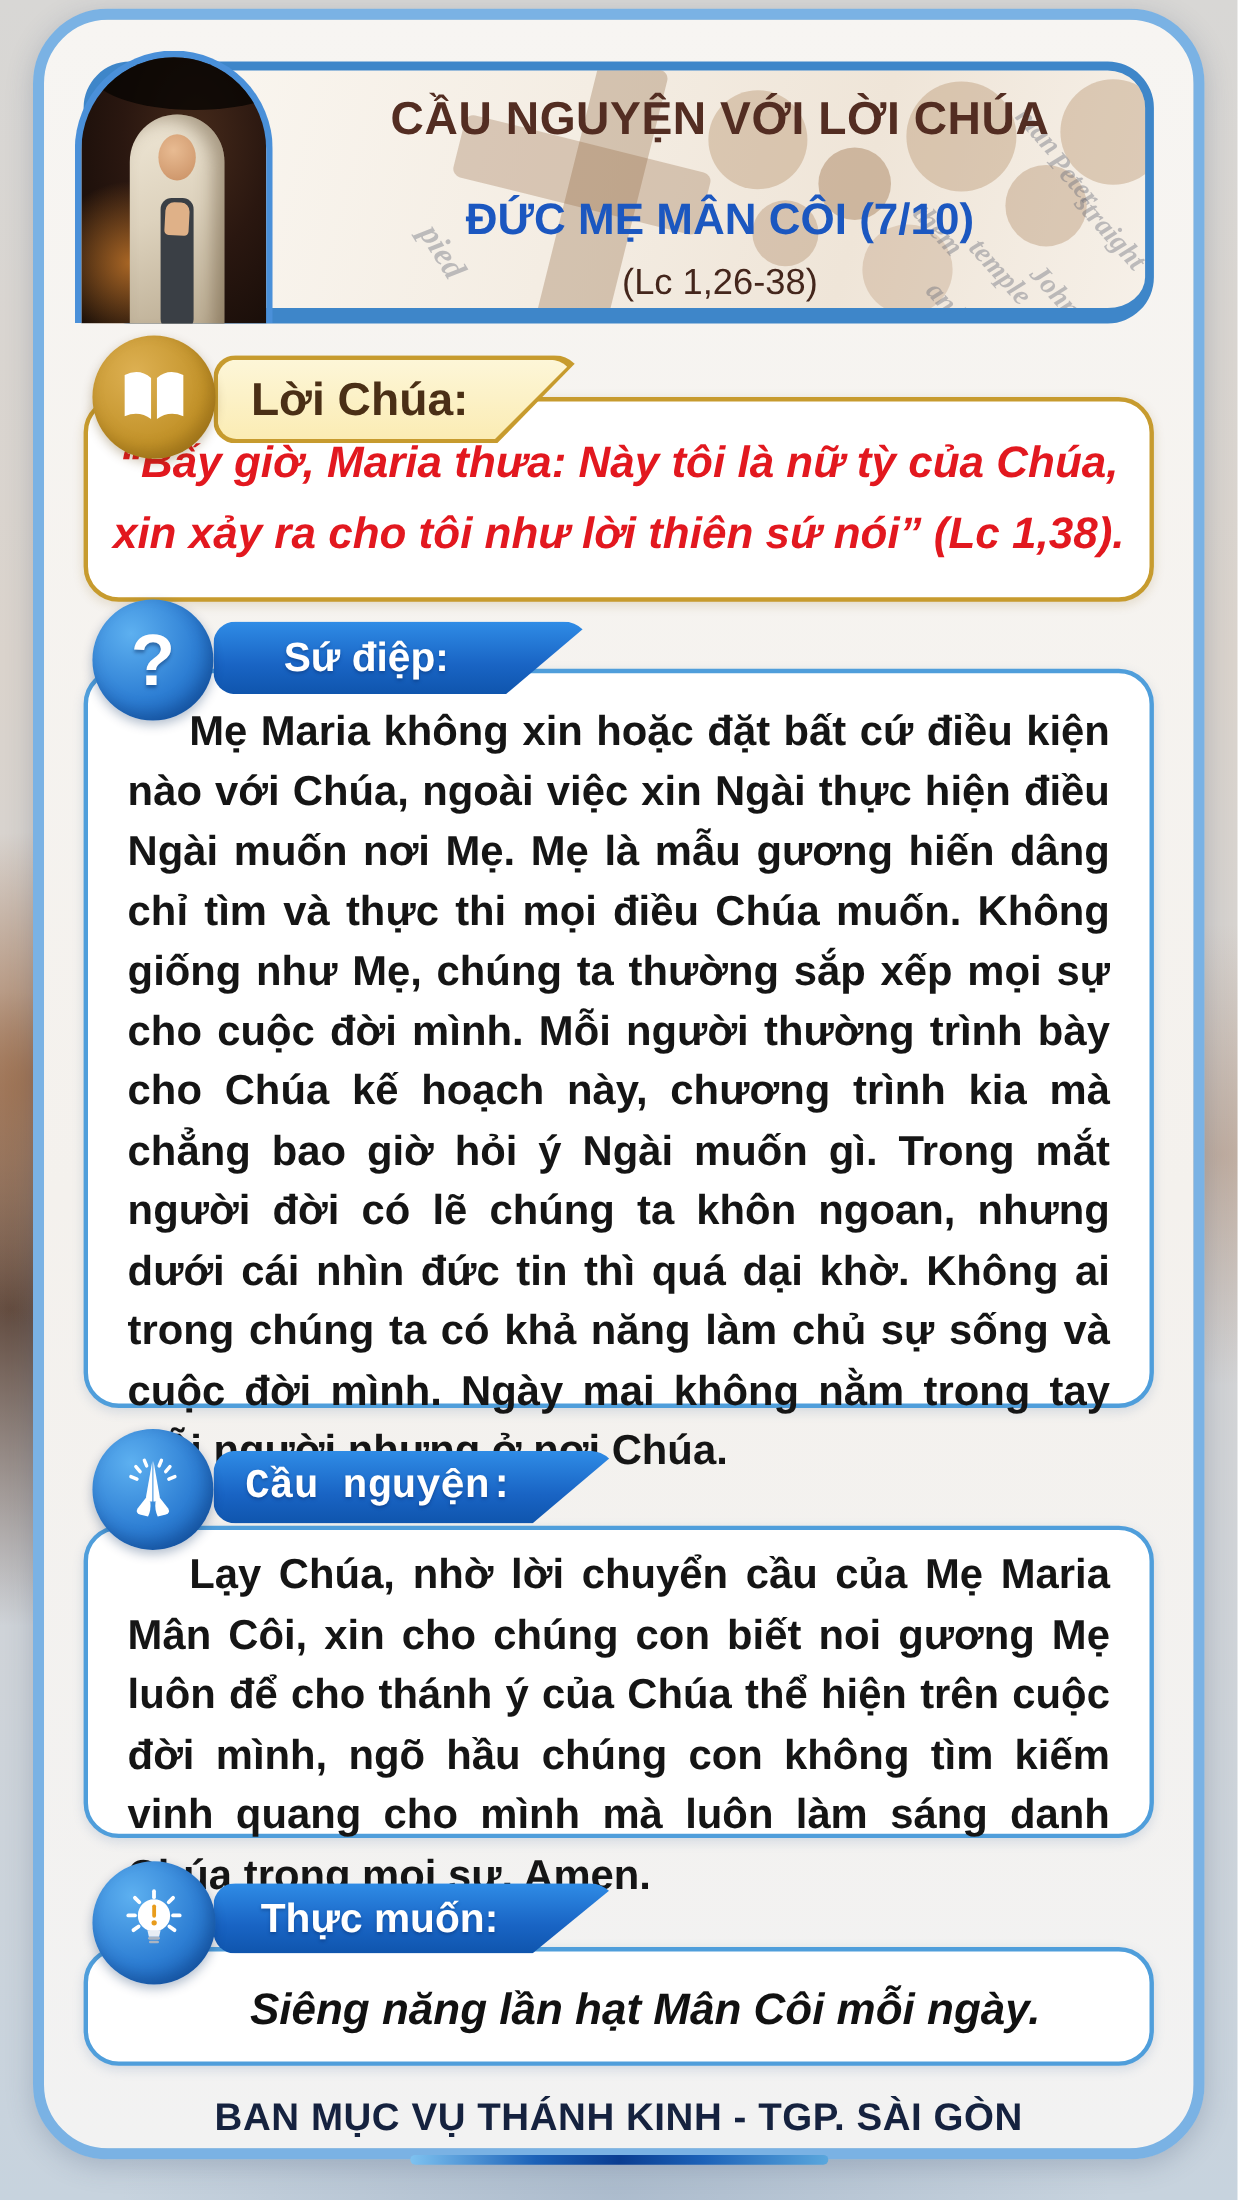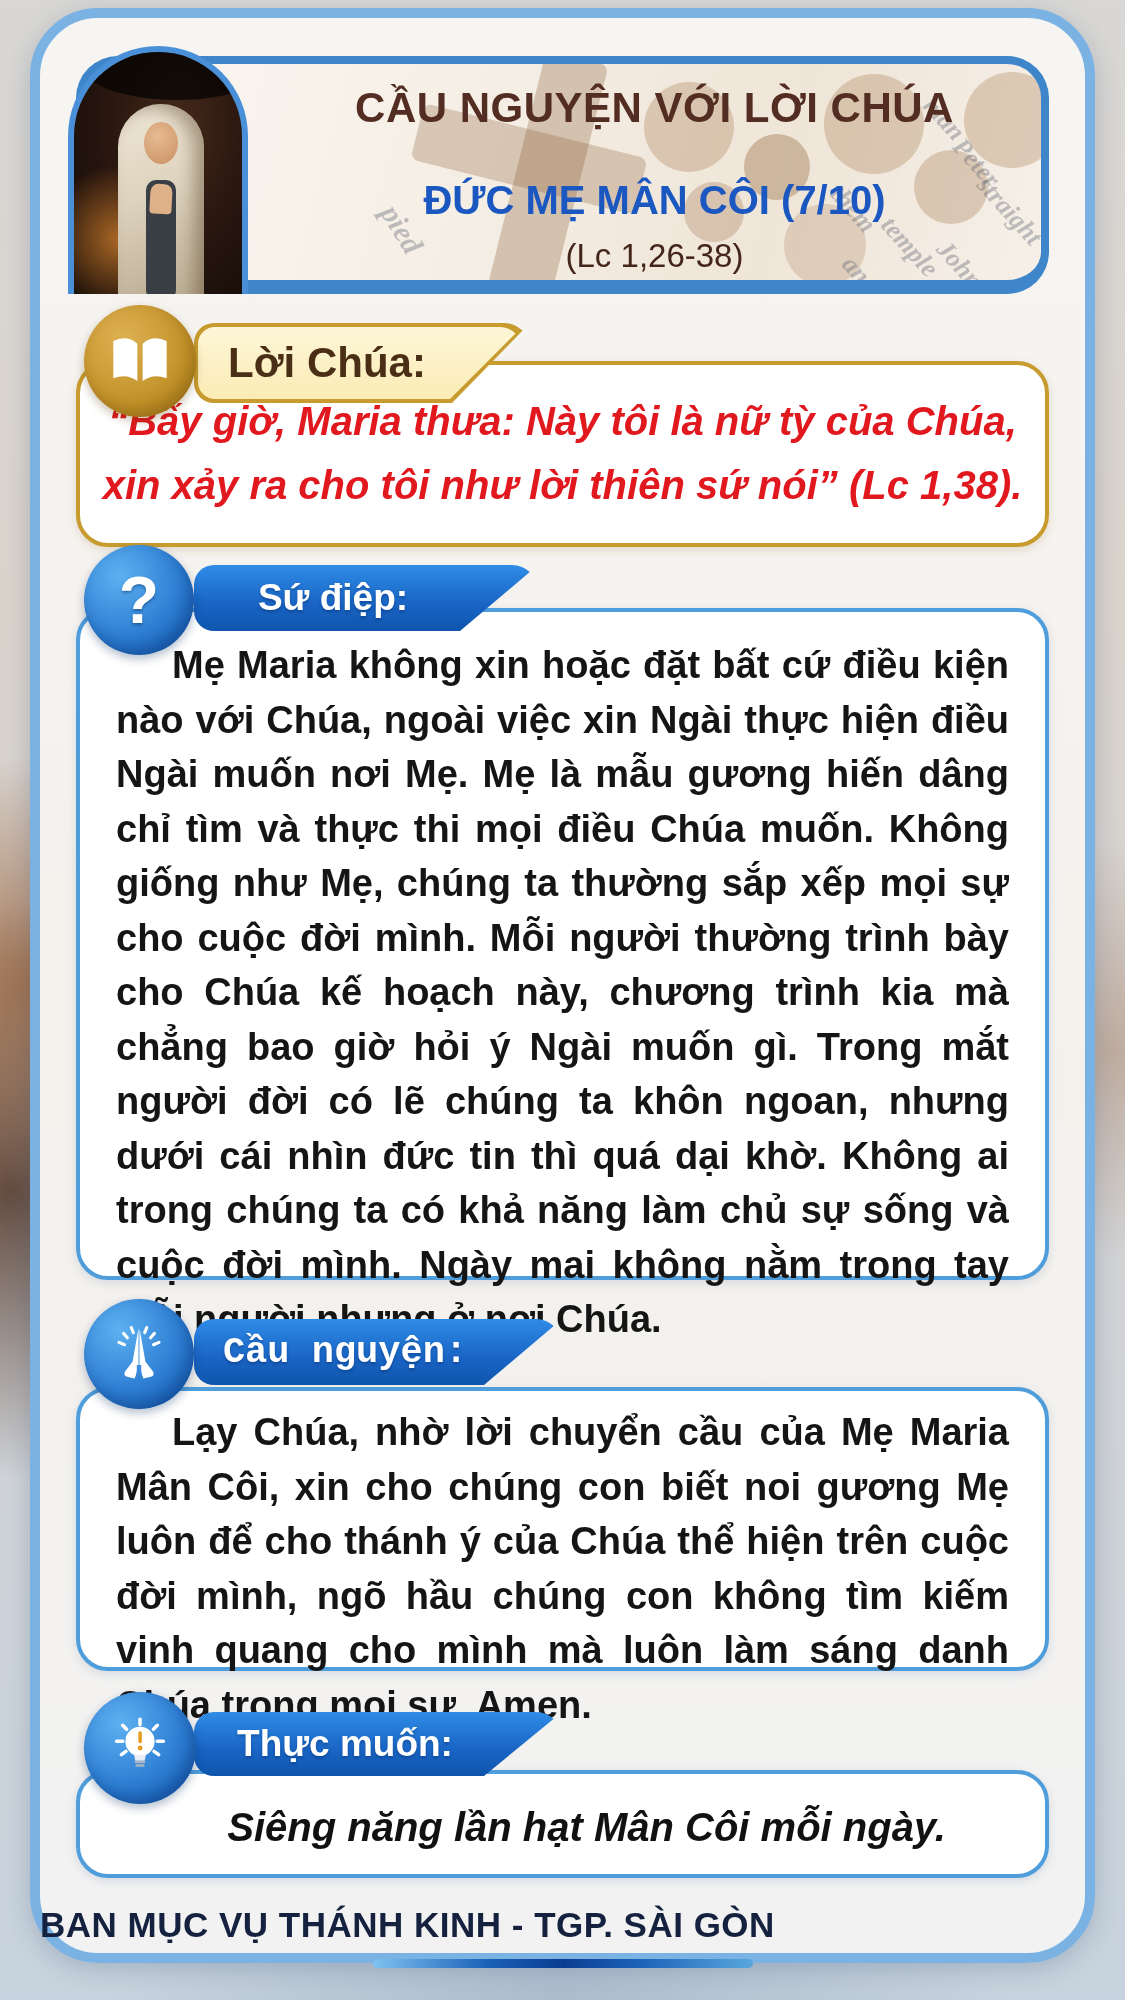--- a/index.html
+++ b/index.html
@@ -85,21 +85,21 @@
   
   .tab-gold-outer{background:#c79b2e;}
   .tab-gold-inner{position:absolute;left:4px;top:4px;right:8px;bottom:4px;
     clip-path:polygon(0 0,100% 0,calc(100% - 72px) 100%,0 100%);
     border-radius:17px 22px 0 17px;
     background:linear-gradient(180deg,#fdf6d8 0%,#fbecb4 100%);
     display:flex;align-items:center;justify-content:center;}
   .gold-label{font-size:42px;font-weight:bold;color:#4a2f16;padding-right:66px;}
   .quote{font-size:40px;line-height:64px;font-weight:bold;font-style:italic;color:#e2181f;text-align:center;}
   
-  .footer{position:absolute;left:0;right:0;top:1885px;}
+  .footer{position:absolute;left:0;right:0;top:1885px;text-align:center;}
   .footer-text{font-size:35px;line-height:44px;font-weight:bold;color:#15223f;letter-spacing:.5px;}
   .footer-bar{margin:12px auto 0;width:380px;height:9px;border-radius:5px;
     background:linear-gradient(90deg,#7ec2f0 0%,#1c62b8 30%,#0a3d91 50%,#1c62b8 70%,#5aa7dd 100%);}
   .qmark{font-size:66px;font-weight:bold;color:#fff;text-shadow:0 2px 3px rgba(0,30,80,.4);line-height:1;}
   svg{display:block;}
 </style>
 </head>
 <body>
 
 <div class="card">

